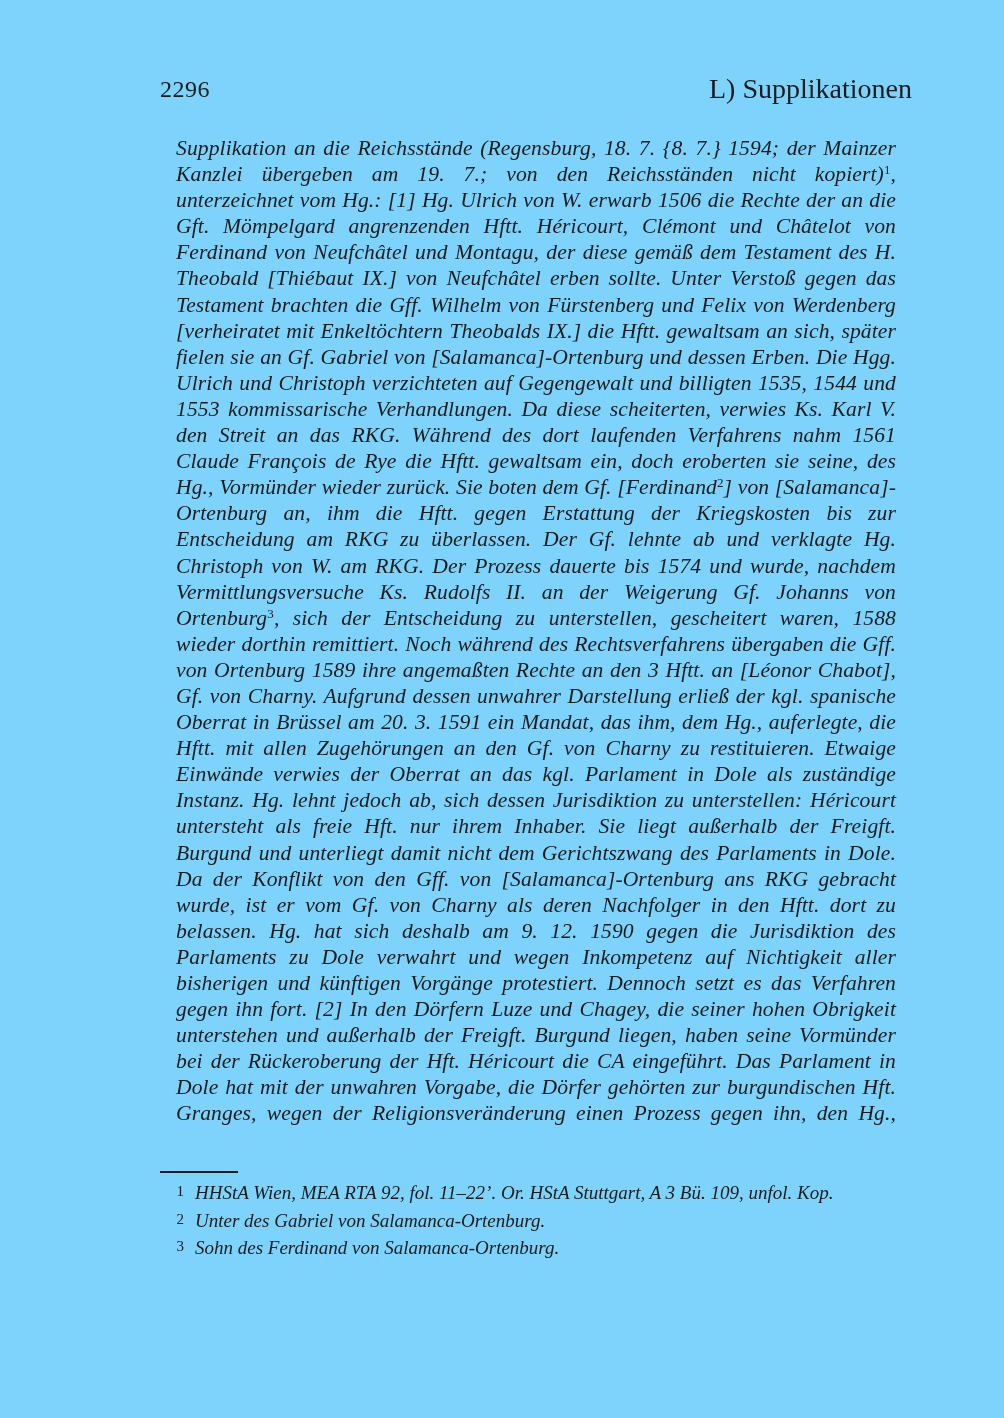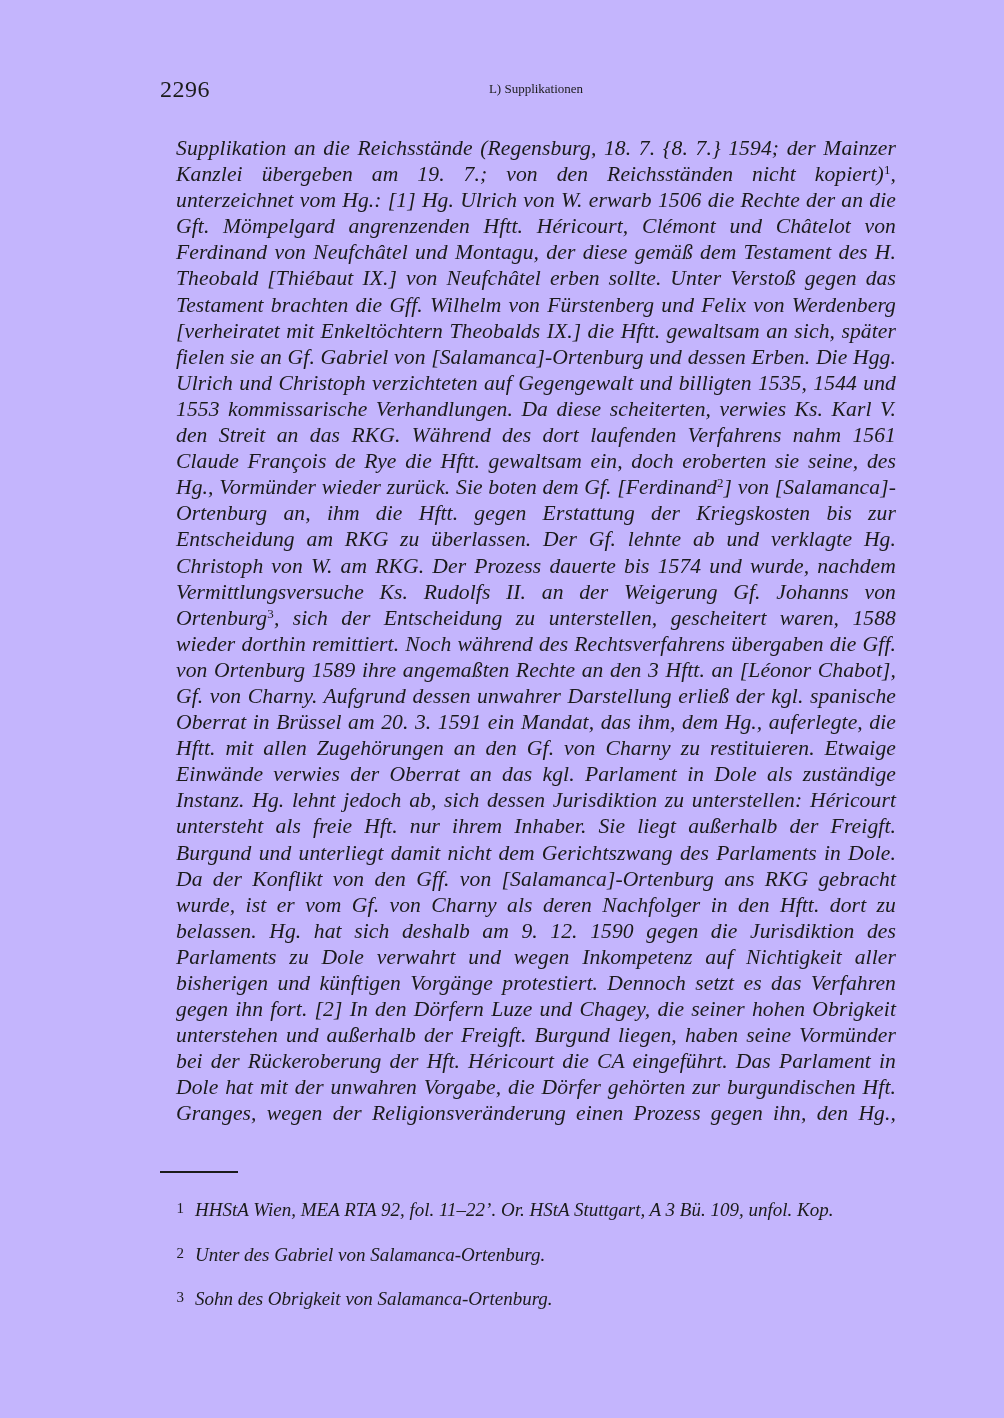--- a/index.html
+++ b/index.html
@@ -4,21 +4,21 @@
 <style>
   html, body {
     margin: 0;
     padding: 0;
     background: #e8e8e8;
   }
   .page {
     position: relative;
     width: 1004px;
     height: 1418px;
-    background: #c4b5fd;
+    background: #7dd3fc;
     color: #1b1b1b;
     font-family: "Liberation Serif", "DejaVu Serif", serif;
     overflow: hidden;
     margin: 0 auto;
   }
   
   .page-header {
     position: absolute;
     top: 76px;
     left: 160px;
@@ -29,22 +29,22 @@
     position: absolute;
     left: 0;
     top: 0;
     font-size: 24px;
     line-height: 26px;
     font-style: normal;
     letter-spacing: 0.5px;
   }
   .running-title {
     display: block;
-    text-align: center;
-    font-size: 13px;
+    text-align: right;
+    font-size: 28px;
     line-height: 26px;
     font-style: normal;
   }
   
   .entry {
     position: absolute;
     top: 119px;
     left: 160px;
     width: 752px;
     max-height: 1008px;
@@ -92,21 +92,20 @@
     margin-left: 8px;
     margin-right: 11px;
     font-style: normal;
     font-size: 15px;
     position: relative;
     top: -3px;
     text-align: right;
   }
   .fn-text {
     flex: 1;
-    margin-top: 17px;
   }
 </style>
 </head>
 <body>
 
 <div class="page">
 
   <header class="page-header">
     <span class="page-number">2296</span>
     <span class="running-title">L) Supplikationen</span>
@@ -122,18 +121,18 @@
         <div class="fn-item">
           <span class="fn-marker">1</span>
           <span class="fn-text">HHStA Wien, MEA RTA 92, fol. 11–22’. Or. HStA Stuttgart, A 3 Bü. 109, unfol. Kop.</span>
         </div>
         <div class="fn-item">
           <span class="fn-marker">2</span>
           <span class="fn-text">Unter des Gabriel von Salamanca-Ortenburg.</span>
         </div>
         <div class="fn-item">
           <span class="fn-marker">3</span>
-          <span class="fn-text">Sohn des Obrigkeit von Salamanca-Ortenburg.</span>
+          <span class="fn-text">Sohn des Ferdinand von Salamanca-Ortenburg.</span>
         </div>
       </div>
   </footer>
 
 </div>
 
 </body></html>

